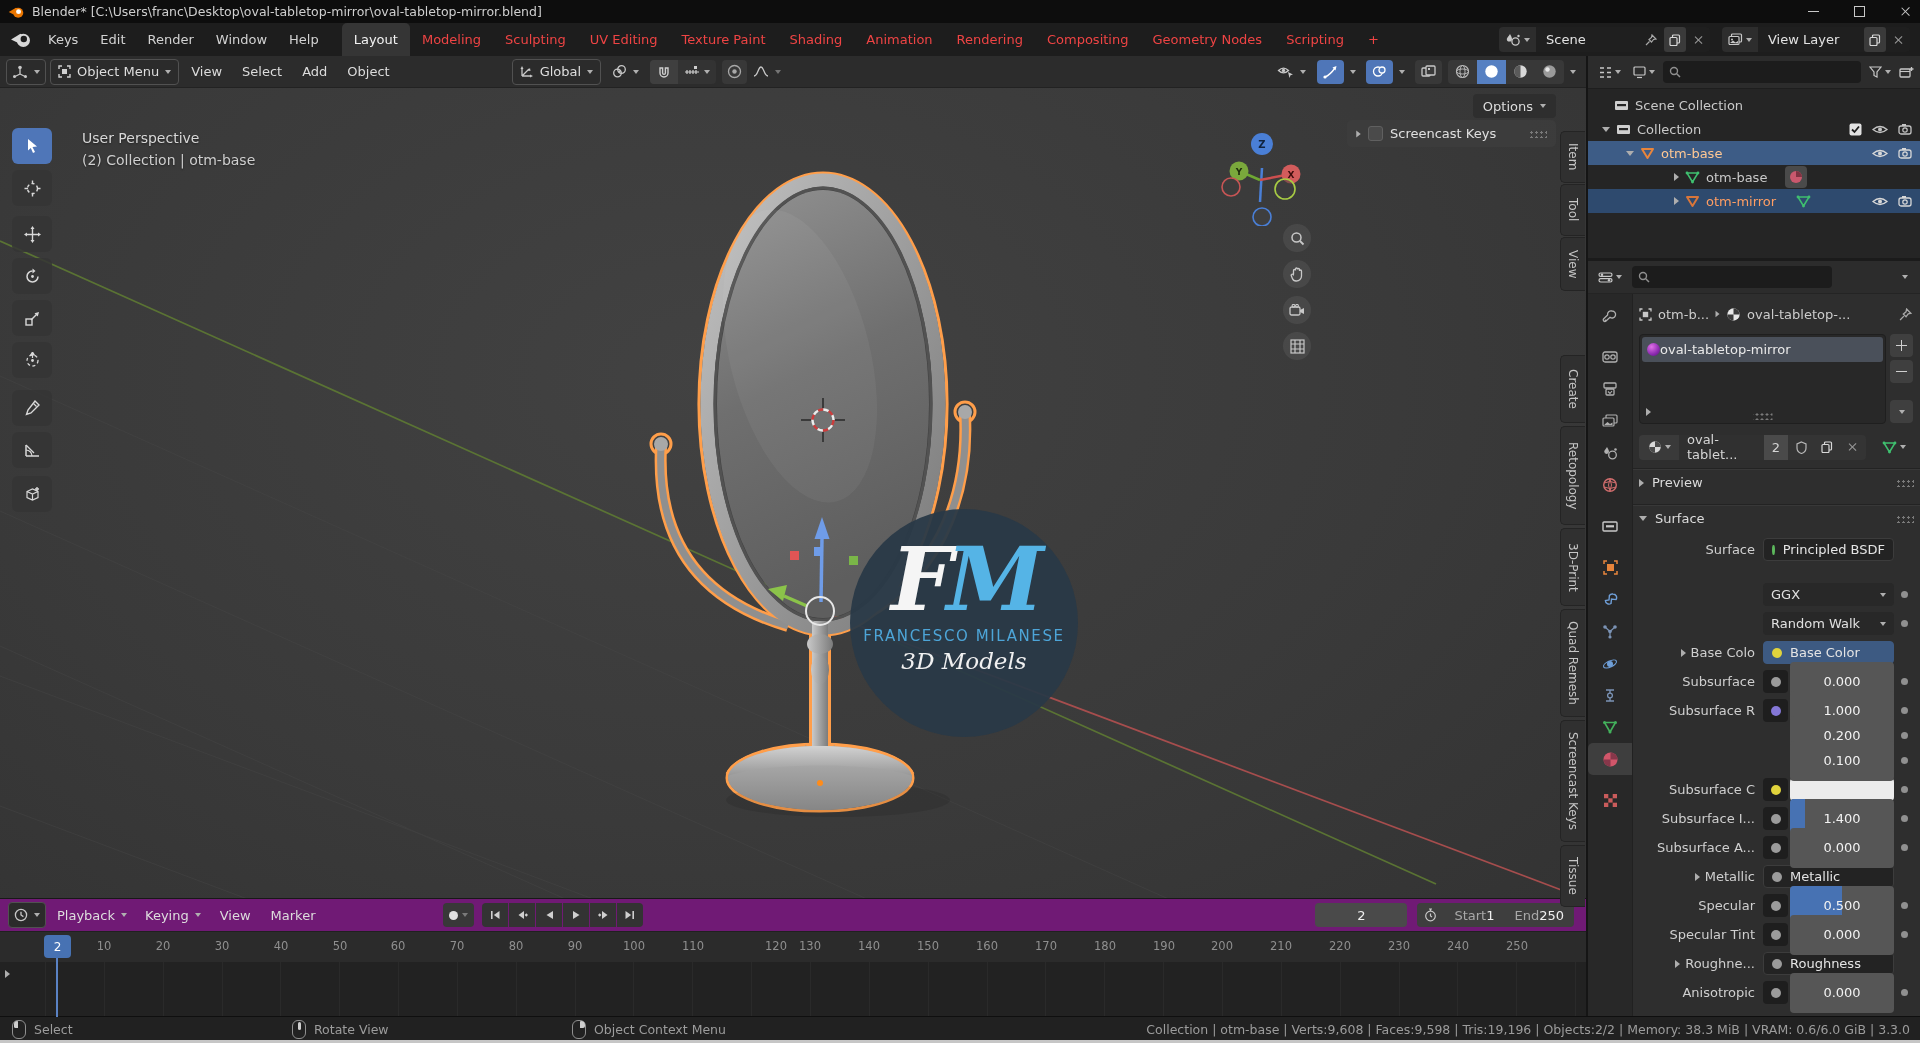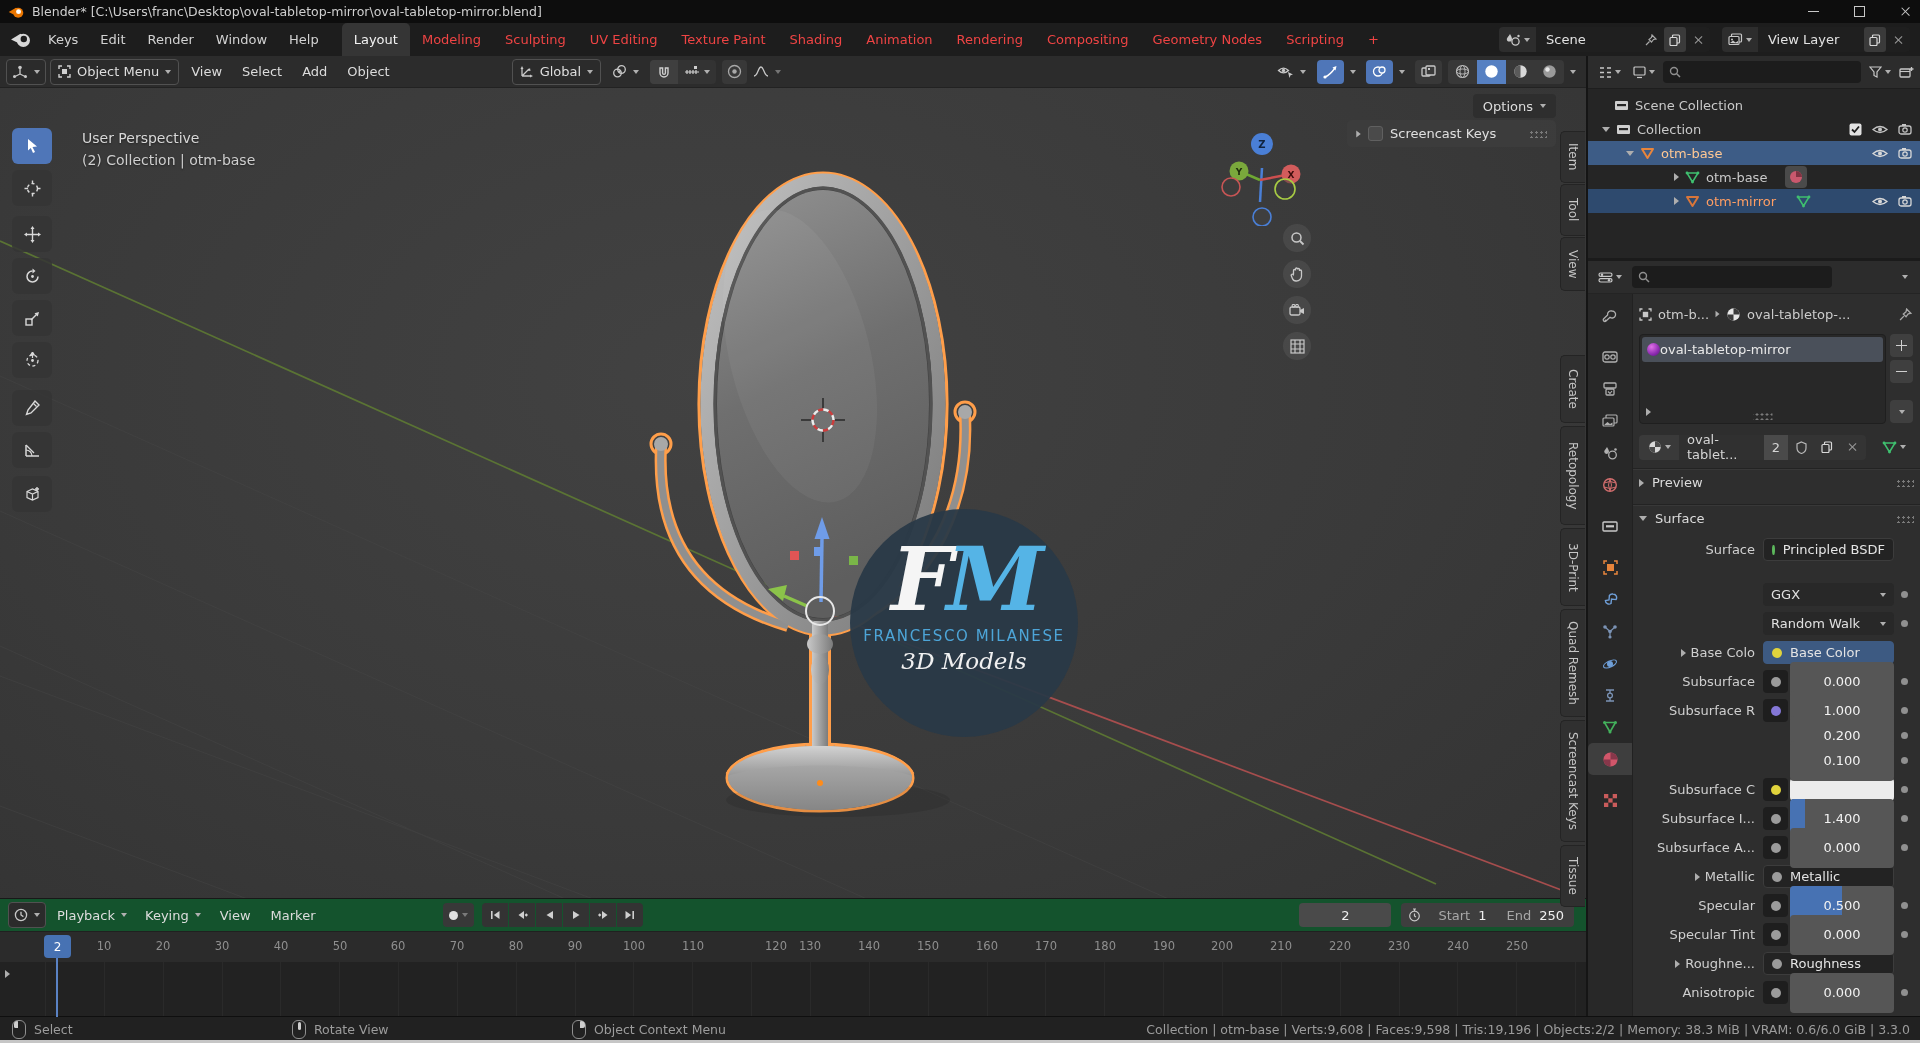--- a/index.html
+++ b/index.html
@@ -138,31 +138,31 @@
   .sockbtn{width:25px;height:23px;background:#1e1e1e;border-radius:4px;display:flex;align-items:center;justify-content:center;flex:none;}
   .sockbtn.ghost{visibility:hidden;}
   .valfield{flex:1;height:40px;background:#565656;border-radius:4px;position:relative;display:flex;align-items:center;justify-content:center;
             color:#f2f2f2;overflow:hidden;}
   .valfield .fill{position:absolute;left:0;top:0;bottom:0;background:#4772b3;}
   .valfield span{position:relative;z-index:2;}
   .swatch{flex:1;height:23px;background:#ececec;border-radius:4px;}
 
   
   .timeline{position:absolute;left:0;top:898px;width:1586px;height:118px;background:#232323;border-top:1px solid #181818;}
-  .theader{height:33px;background:#14532d;display:flex;align-items:center;gap:4px;padding:0 8px;border-bottom:1px solid #202020;box-sizing:border-box;}
+  .theader{height:33px;background:#701a75;display:flex;align-items:center;gap:4px;padding:0 8px;border-bottom:1px solid #202020;box-sizing:border-box;}
   .truler{position:relative;height:30px;background:#2b2b2b;}
   .tick{position:absolute;top:7px;width:24px;text-align:center;font-size:11.5px;color:#8f8f8f;}
   .ttracks{position:relative;height:55px;background:#222222;
            background-image:repeating-linear-gradient(90deg,#2a2a2a 0 1px,transparent 1px 58.85px);background-position:45px 0;}
   .framebadge{position:absolute;left:44px;top:3px;width:27px;height:23px;background:#4772b3;border-radius:4px;
               display:flex;align-items:center;justify-content:center;color:#fff;font-size:12px;}
   .playline{position:absolute;left:56px;top:59px;width:2px;height:59px;background:#5a82c4;z-index:3;}
   .transbtn{width:26px;height:24px;background:#333333;display:flex;align-items:center;justify-content:center;}
   .tgroup{display:flex;background:#3e3e3e;border-radius:4px;overflow:hidden;height:24px;align-items:center;}
-  .tcell{display:flex;align-items:center;height:100%;padding:0 10px;gap:8px;}
+  .tcell{display:flex;align-items:center;height:100%;padding:0 10px;}
   .tlabel{color:#a8a8a8;} .tval{color:#f0f0f0;}
 
   
   .statusbar{position:absolute;left:0;top:1016px;width:1920px;height:24px;background:#212121;border-top:1px solid #0f0f0f;
              font-size:12.5px;color:#9c9c9c;}
   .hint{position:absolute;top:0;height:24px;display:flex;align-items:center;gap:8px;}
   .mouse{width:12px;height:17px;border:1.5px solid #8f8f8f;border-radius:6px;position:relative;flex:none;}
   .mouse i{position:absolute;background:#cfcfcf;}
   .mouse.l i{left:0.5px;top:0.5px;width:4.5px;height:6.5px;border-radius:4px 1px 0 2px;}
   .mouse.m i{left:4.5px;top:1px;width:3px;height:8px;border-radius:2px;}

